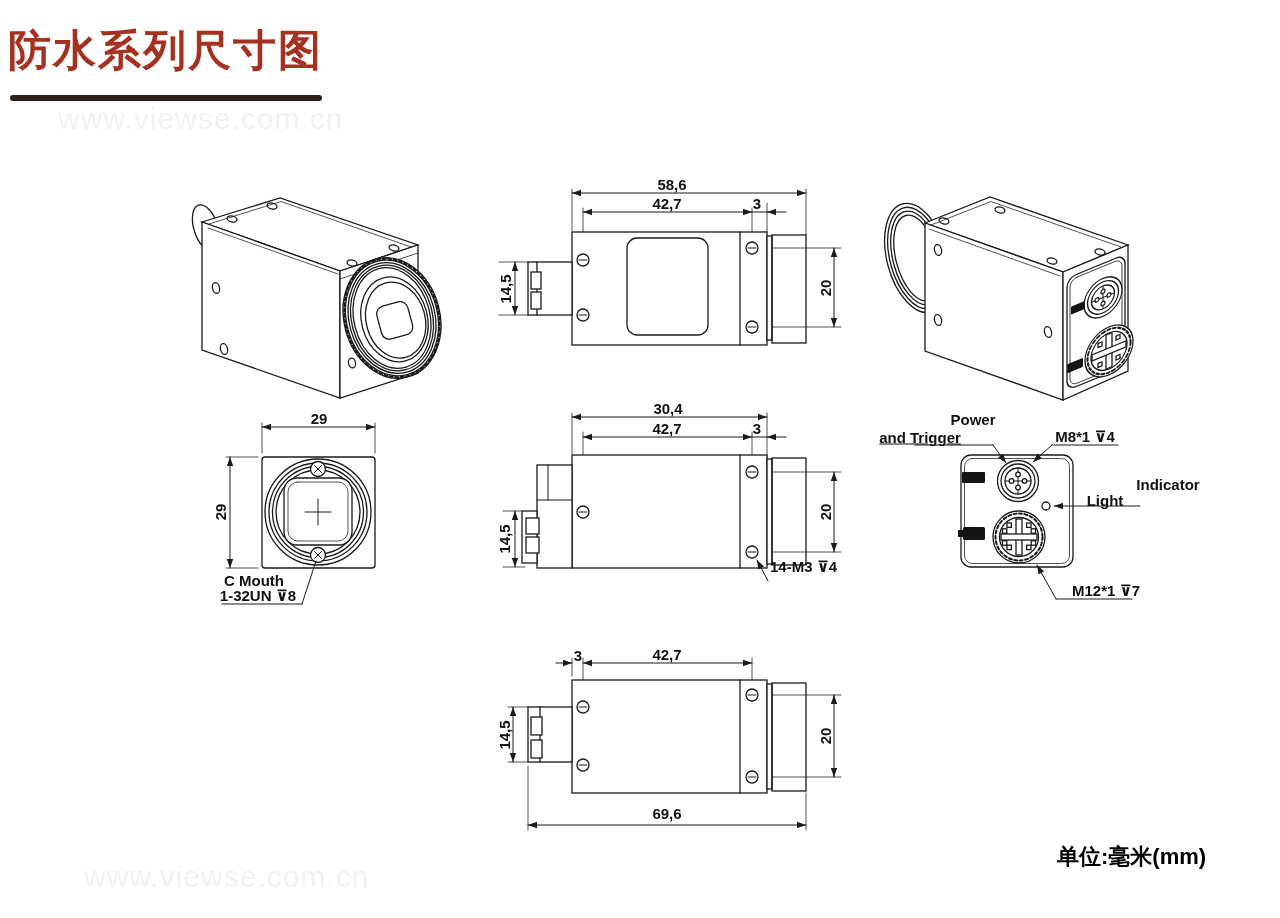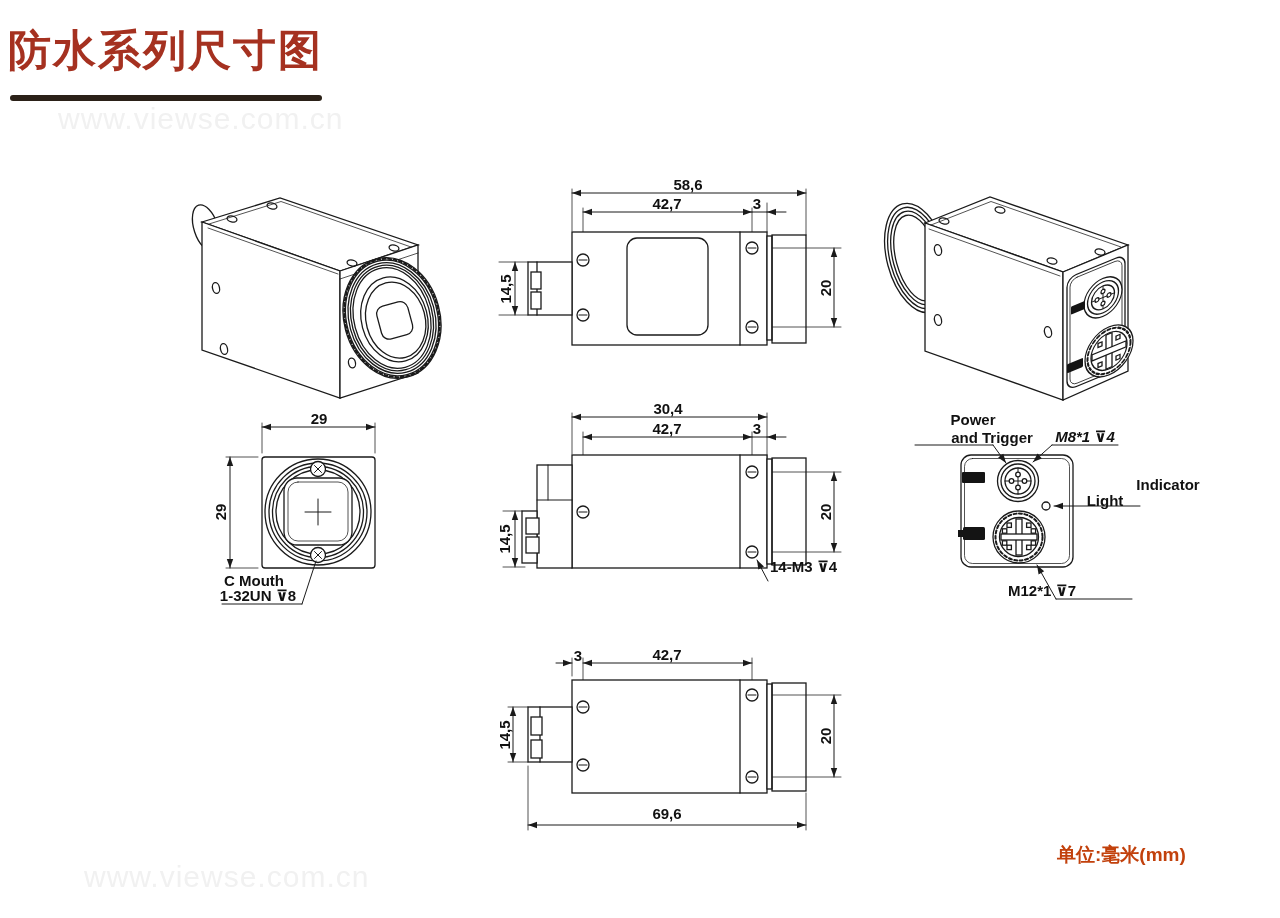--- a/index.html
+++ b/index.html
@@ -2,21 +2,21 @@
 <html><head>
 <meta charset="utf-8">
 <style>
   html,body { margin:0; padding:0; background:#fff; }
   #page { position:relative; width:1280px; height:918px; background:#ffffff; overflow:hidden;
           font-family:"Liberation Sans","DejaVu Sans",sans-serif; }
   .title { position:absolute; left:8px; top:22px; font-size:43px; font-weight:bold;
            color:#a53120; letter-spacing:2px; white-space:nowrap; }
   .rule  { position:absolute; left:10px; top:95px; width:312px; height:6px; background:#2b2118; border-radius:3px; }
   .wm    { position:absolute; font-size:30px; font-weight:400; color:#f1f1f1; letter-spacing:1px; white-space:nowrap; }
-  .unit  { position:absolute; left:1057px; top:842px; font-size:19px; font-weight:600; color:#c2410c; white-space:nowrap; }
+  .unit  { position:absolute; left:1057px; top:842px; font-size:22px; font-weight:600; color:#000000; white-space:nowrap; }
   .t { position:absolute; font-size:15px; font-weight:bold; color:#111; white-space:nowrap;
        transform:translate(-50%,-50%); line-height:1; }
   .t.v { transform:translate(-50%,-50%) rotate(-90deg); }
   .t.l { transform:translate(0,-50%); }
   svg.draw { position:absolute; overflow:visible; }
   .draw line,.draw path,.draw rect,.draw circle,.draw ellipse,.draw polyline
        { stroke:#1a1a1a; fill:none; stroke-width:1.3; stroke-linecap:round; }
   .draw .fw  { fill:#ffffff; }
   .draw .fk  { fill:#141414; stroke:none; }
   .draw .thin{ stroke-width:0.75; }
@@ -369,44 +369,44 @@
         <line x1="579" y1="707" x2="587" y2="707" class="dl"></line>
       <circle cx="583" cy="765" r="6" class="fw"></circle>
         <line x1="579" y1="765" x2="587" y2="765" class="dl"></line>
       <circle cx="752" cy="695" r="6" class="fw"></circle>
         <line x1="748" y1="695" x2="756" y2="695" class="dl"></line>
       <circle cx="752" cy="777" r="6" class="fw"></circle>
         <line x1="748" y1="777" x2="756" y2="777" class="dl"></line>
     </g>
   </svg>
 
-  <span class="t" style="left:688px; top:184px;">58,6</span>
+  <span class="t" style="left:672px; top:184px;">58,6</span>
   <span class="t" style="left:667px; top:203px;">42,7</span>
   <span class="t" style="left:757px; top:203px;">3</span>
   <span class="t v" style="left:505px; top:289px;">14,5</span>
   <span class="t v" style="left:825px; top:288px;">20</span>
 
   <span class="t" style="left:319px; top:418px;">29</span>
   <span class="t v" style="left:220px; top:512px;">29</span>
   <span class="t" style="left:254px; top:580px;">C Mouth</span>
   <span class="t" style="left:258px; top:595px;">1-32UN ⊽8</span>
 
   <span class="t" style="left:668px; top:408px;">30,4</span>
   <span class="t" style="left:667px; top:428px;">42,7</span>
   <span class="t" style="left:757px; top:428px;">3</span>
   <span class="t v" style="left:504px; top:539px;">14,5</span>
   <span class="t v" style="left:825px; top:512px;">20</span>
   <span class="t l" style="left:770px; top:566px;">14-M3 ⊽4</span>
 
   <span class="t" style="left:953px; top:419px;margin-left:20px;">Power</span>
-  <span class="t" style="left:992px; top:437px;">and Trigger</span>
-  <span class="t" style="left:1085px; top:436px;font-style:italic;">M8*1 ⊽4</span>
+  <span class="t" style="left:920px; top:437px;text-decoration:underline;">and Trigger</span>
+  <span class="t" style="left:1085px; top:436px;">M8*1 ⊽4</span>
   <span class="t" style="left:1168px; top:484px;">Indicator</span>
   <span class="t" style="left:1084px; top:500px;margin-left:21px;">Light</span>
-  <span class="t" style="left:1042px; top:590px;">M12*1 ⊽7</span>
+  <span class="t" style="left:1106px; top:590px;">M12*1 ⊽7</span>
 
   <span class="t" style="left:578px; top:655px;">3</span>
   <span class="t" style="left:667px; top:654px;">42,7</span>
   <span class="t v" style="left:504px; top:735px;">14,5</span>
   <span class="t v" style="left:825px; top:736px;">20</span>
   <span class="t" style="left:667px; top:813px;">69,6</span>
 
 </div>
 
 </body></html>

